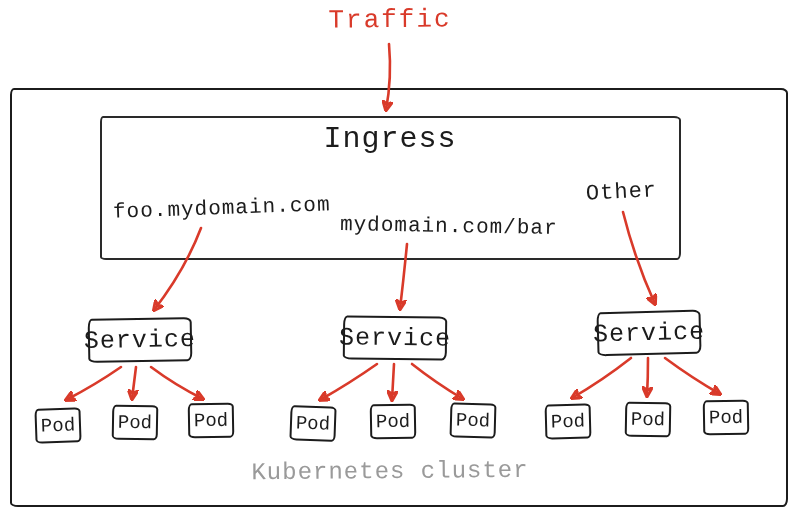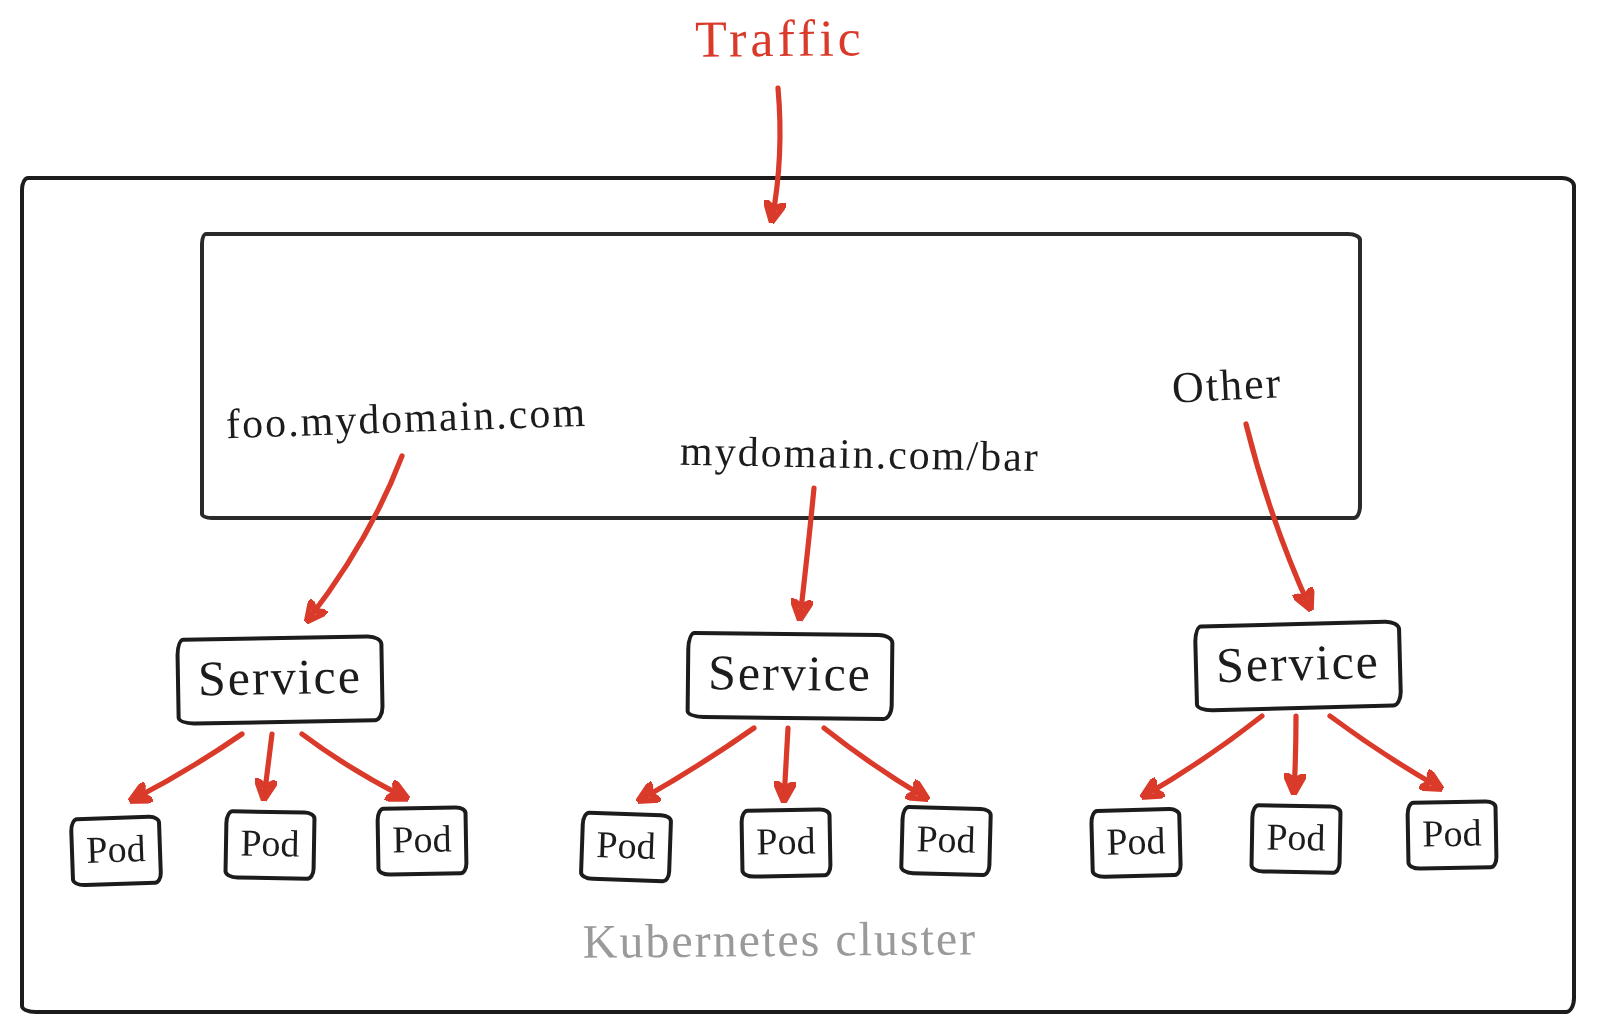--- a/index.html
+++ b/index.html
@@ -5,21 +5,21 @@
   html, body {
     margin: 0;
     padding: 0;
     background: #ffffff;
   }
   .canvas {
     position: relative;
     width: 800px;
     height: 517px;
     background: #ffffff;
-    font-family: Liberation Serif, serif;
+    font-family: Liberation Mono, monospace;
     color: #1c1c1c;
     overflow: hidden;
   }
   .abs { position: absolute; }
 
   .traffic-label {
     left: 310px; top: 5px; width: 160px;
     text-align: center;
     font-size: 26px;
     letter-spacing: 2px;
@@ -112,20 +112,21 @@
 </head>
 <body>
 
 <div class="canvas">
 
   <div class="abs traffic-label">Traffic</div>
 
   <div class="abs cluster-box"></div>
 
   <div class="abs ingress-box"></div>
+  <div class="abs ingress-title">Ingress</div>
 
   <div class="abs rule rule-foo">foo.mydomain.com</div>
   <div class="abs rule rule-bar">mydomain.com/bar</div>
   <div class="abs rule rule-other">Other</div>
 
   <div class="abs service-box s1">Service</div>
   <div class="abs service-box s2">Service</div>
   <div class="abs service-box s3">Service</div>
 
   <div class="abs pod-box p1">Pod</div>

